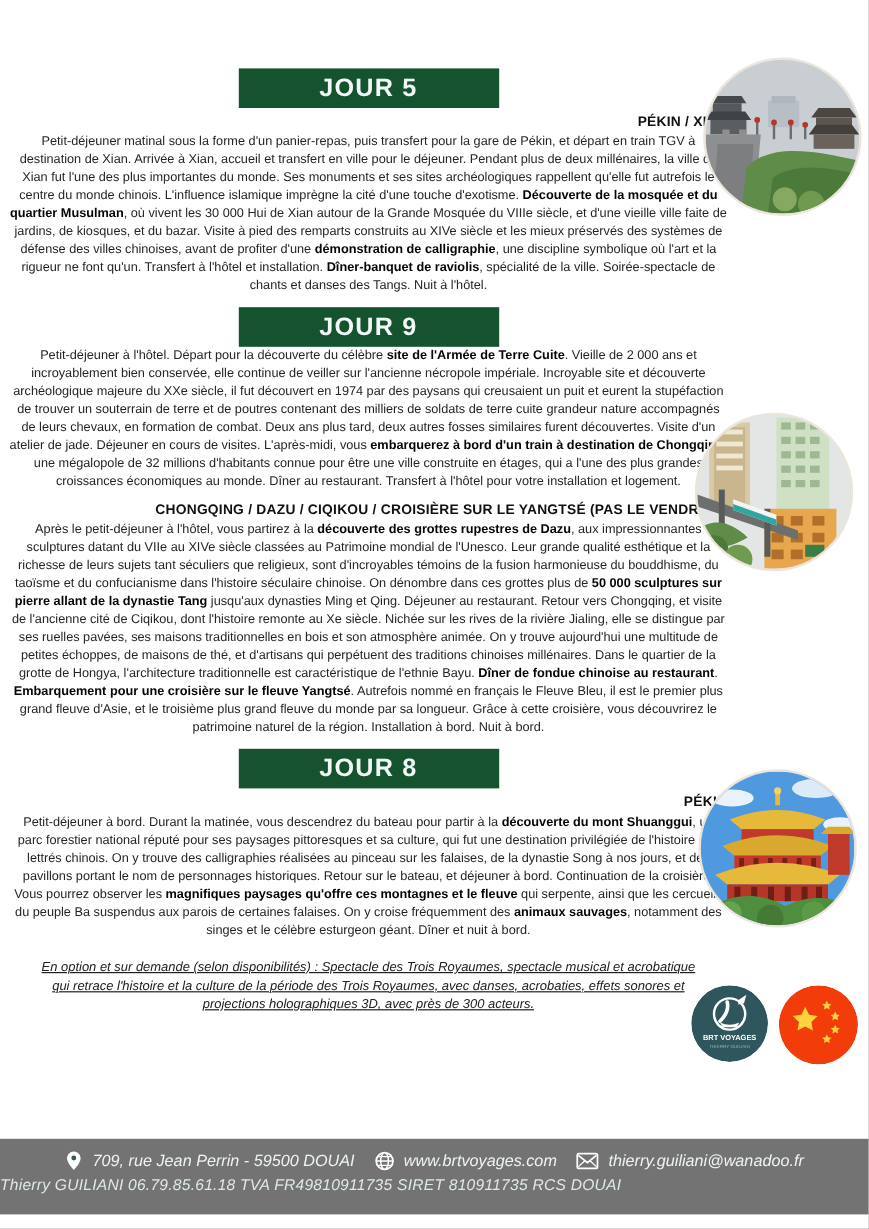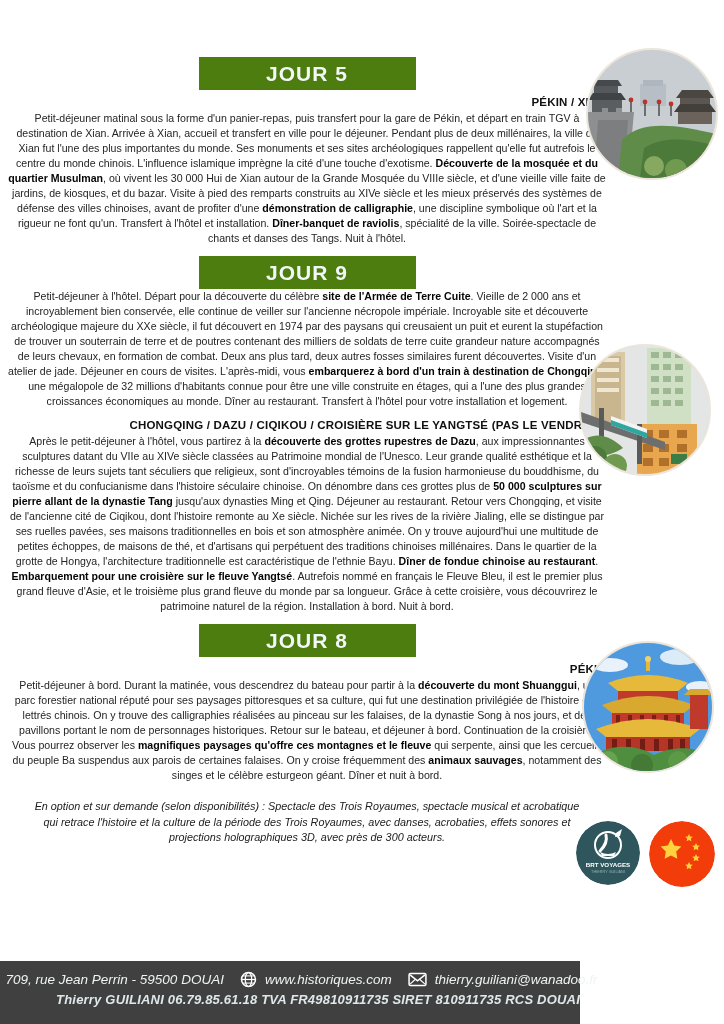--- a/index.html
+++ b/index.html
@@ -5,62 +5,62 @@
   html,body{margin:0;padding:0;background:#9a9a9a;}
   .page{
     position:relative;width:724px;height:1024px;margin:0 auto;
     background:#ffffff;overflow:hidden;
     font-family:"Liberation Sans","DejaVu Sans",sans-serif;
     -webkit-font-smoothing:antialiased;
   }
   .content{position:absolute;left:8px;top:57px;width:598px;}
   .day{margin-bottom:10px;}
   .day-header{
-    width:217px;height:33px;margin:0 auto;background:#4d7c0f;
+    width:217px;height:33px;margin:0 auto;background:#14532d;
     display:flex;align-items:center;justify-content:center;
     color:#f2f7f7;font-size:21px;font-weight:bold;letter-spacing:1px;
   }
   .day-subtitle{
     margin:6px 0 3px;text-align:right;font-size:11.5px;font-weight:bold;
     color:#101010;letter-spacing:.2px;
   }
   .day-body{
     margin:0;text-align:center;font-size:10.6px;line-height:15px;color:#242424;
   }
   .day-body .b,.seg-b{font-weight:bold;color:#050505;}
   .note{
     margin:16px 18px 0;text-align:center;font-style:italic;
-    font-size:10.8px;line-height:15.5px;color:#202020;
+    font-size:10.8px;line-height:15.5px;color:#202020;text-decoration:underline;
   }
   
   .photo{
     position:absolute;width:128px;height:128px;border-radius:50%;
     overflow:hidden;border:2px solid #ece5da;background:#dde1e4;
   }
   .photo svg{display:block;width:100%;height:100%;}
   .photo.p1{left:586px;top:48px;}
   .photo.p2{left:579px;top:344px;}
   .photo.p3{left:582px;top:641px;}
   .badge{position:absolute;border-radius:50%;overflow:hidden;}
   .badge svg{display:block;width:100%;height:100%;}
   .badge.logo{left:576px;top:821px;width:64px;height:64px;}
   .badge.flag{left:649px;top:821px;width:66px;height:66px;}
   
   .footer{
-    position:absolute;left:0;bottom:0;width:580px;height:63px;
-    background:#404040;color:#eef3f4;font-style:italic;
+    position:absolute;left:0;bottom:12px;width:724px;height:63px;
+    background:#737373;color:#eef3f4;font-style:italic;
   }
   .footer-row1{
     display:flex;align-items:center;justify-content:center;gap:16px;
     padding-top:9px;font-size:13.5px;
   }
   .footer-item{display:flex;align-items:center;gap:8px;white-space:nowrap;}
   .footer-item svg{display:block;}
   .footer-row2{
-    text-align:right;font-size:13px;margin-top:4px;color:#dfe8e9;letter-spacing:.2px;font-weight:bold;
+    text-align:left;font-size:13px;margin-top:4px;color:#dfe8e9;letter-spacing:.2px;
   }
 </style>
 </head>
 <body>
 
 <div class="page">
 
   <main class="content">
 
     <section class="day">
@@ -263,21 +263,21 @@
         <span>709, rue Jean Perrin - 59500 DOUAI</span>
       </span>
       <span class="footer-item">
         <svg width="17" height="17" viewBox="0 0 18 18">
           <circle cx="9" cy="9" r="7.4" fill="none" stroke="#ffffff" stroke-width="1.6"></circle>
           <ellipse cx="9" cy="9" rx="3.4" ry="7.4" fill="none" stroke="#ffffff" stroke-width="1.3"></ellipse>
           <line x1="1.6" y1="9" x2="16.4" y2="9" stroke="#ffffff" stroke-width="1.3"></line>
           <line x1="2.6" y1="5.2" x2="15.4" y2="5.2" stroke="#ffffff" stroke-width="1.1"></line>
           <line x1="2.6" y1="12.8" x2="15.4" y2="12.8" stroke="#ffffff" stroke-width="1.1"></line>
         </svg>
-        <span>www.historiques.com</span>
+        <span>www.brtvoyages.com</span>
       </span>
       <span class="footer-item">
         <svg width="19" height="15" viewBox="0 0 20 16">
           <rect x="1" y="1.5" width="18" height="13" rx="1.5" fill="none" stroke="#ffffff" stroke-width="1.6"></rect>
           <path d="M2 3 L10 9.5 L18 3" fill="none" stroke="#ffffff" stroke-width="1.6"></path>
           <path d="M2 13 L7.5 8 M18 13 L12.5 8" fill="none" stroke="#ffffff" stroke-width="1.2"></path>
         </svg>
         <span>thierry.guiliani@wanadoo.fr</span>
       </span>
     </div>

